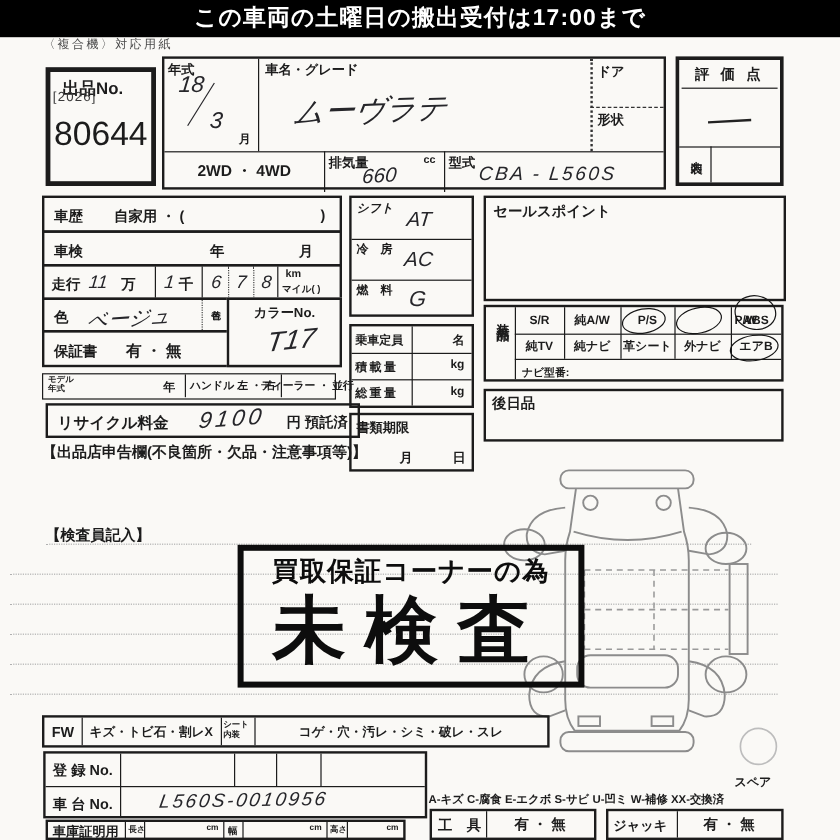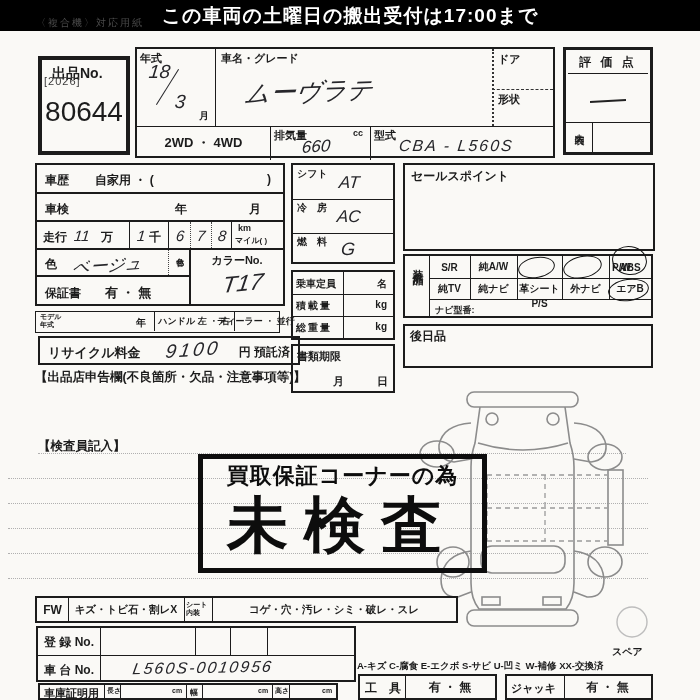--- a/index.html
+++ b/index.html
@@ -19,21 +19,21 @@
   .ellipse{position:absolute;border:1.7px solid #161616;border-radius:50%;background:transparent;}
   .banner{position:absolute;left:0;top:0;width:700px;height:31px;background:#000;color:#fff;
           font-weight:bold;font-size:19px;text-align:center;line-height:31px;letter-spacing:1px;}
 </style>
 </head>
 <body>
 
 <div id="sheet">
 
   <div class="banner">この車両の土曜日の搬出受付は17:00まで</div>
-  <div class="abs" style="left:36px;top:16px;font-size:10px;color:#4a4a4a;letter-spacing:2px;">〈複合機〉対応用紙</div>
+  <div class="abs" style="left:36px;top:30px;font-size:10px;color:#4a4a4a;letter-spacing:2px;">〈複合機〉対応用紙</div>
 
   <div class="bx" style="left:38px;top:56px;width:92px;height:99px;border-width:4px;">
     <div class="abs lbl" style="left:10px;top:5px;font-size:14px;">出品No.</div>
     <div class="abs" style="left:2px;top:15px;font-size:11px;color:#3a3a3a;letter-spacing:1px;text-align:right;">[2026]</div>
     <div class="abs" style="left:0;top:36px;width:84px;text-align:center;font-size:28px;font-weight:normal;">80644</div>
   </div>
 
   <div class="bx" style="left:135px;top:47px;width:420px;height:111px;">
     <div class="vline" style="left:78px;top:0;height:77px;"></div>
     <div class="hline" style="left:0;top:77px;width:416px;"></div>
@@ -129,21 +129,21 @@
   <div class="bx" style="left:38px;top:336px;width:262px;height:29px;border-width:2.5px;">
     <div class="abs lbl" style="left:8px;top:6px;font-size:13px;">リサイクル料金</div>
     <div class="abs hand" style="left:126px;top:1px;font-size:19px;letter-spacing:3px;transform:skewX(-12deg) rotate(-4deg);">9100</div>
     <div class="abs lbl" style="right:8px;top:6px;font-size:12px;">円 預託済</div>
   </div>
   <div class="abs lbl" style="left:35px;top:369px;font-size:12.5px;">【出品店申告欄(不良箇所・欠品・注意事項等)】</div>
 
   <div class="bx" style="left:291px;top:163px;width:104px;height:101px;">
     <div class="hline" style="left:0;top:34px;width:100px;"></div>
     <div class="hline" style="left:0;top:68px;width:100px;"></div>
-    <div class="abs lbl" style="left:4px;top:2px;font-size:10px;">シフト</div>
+    <div class="abs lbl" style="left:4px;top:2px;font-size:10px;font-style:italic;">シフト</div>
     <div class="abs hand" style="left:46px;top:8px;font-size:17px;">AT</div>
     <div class="abs lbl" style="left:4px;top:36px;font-size:10px;">冷　房</div>
     <div class="abs hand" style="left:44px;top:42px;font-size:17px;">AC</div>
     <div class="abs lbl" style="left:4px;top:70px;font-size:10px;">燃　料</div>
     <div class="abs hand" style="left:48px;top:74px;font-size:18px;">G</div>
   </div>
   <div class="bx" style="left:291px;top:270px;width:104px;height:70px;">
     <div class="hline" style="left:0;top:22px;width:100px;"></div>
     <div class="hline" style="left:0;top:44px;width:100px;"></div>
     <div class="vline" style="left:50px;top:0;height:66px;"></div>
@@ -167,21 +167,21 @@
     <div class="vline" style="left:24px;top:0;height:60px;"></div>
     <div class="abs lbl vert" style="left:5px;top:4px;font-size:11px;height:54px;letter-spacing:3px;">装備品</div>
     <div class="hline" style="left:24px;top:22px;width:222px;"></div>
     <div class="hline" style="left:24px;top:43px;width:222px;"></div>
     <div class="vline" style="left:65px;top:0;height:43px;"></div>
     <div class="vline" style="left:112px;top:0;height:43px;"></div>
     <div class="vline" style="left:157px;top:0;height:43px;"></div>
     <div class="vline" style="left:204px;top:0;height:43px;"></div>
     <div class="cell lbl" style="left:24px;top:0;width:41px;height:22px;font-size:10px;">S/R</div>
     <div class="cell lbl" style="left:65px;top:0;width:47px;height:22px;font-size:10px;">純A/W</div>
-    <div class="cell lbl" style="left:112px;top:0;width:45px;height:22px;font-size:10px;margin-top:36px;">P/S</div>
+    <div class="cell lbl" style="left:112px;top:0;width:45px;height:22px;font-size:10px;">P/S</div>
     <div class="cell lbl" style="left:157px;top:0;width:47px;height:22px;font-size:10px;margin-left:36px;">P/W</div>
     <div class="cell lbl" style="left:204px;top:0;width:42px;height:22px;font-size:10px;">ABS</div>
     <div class="cell lbl" style="left:24px;top:22px;width:41px;height:21px;font-size:10px;">純TV</div>
     <div class="cell lbl" style="left:65px;top:22px;width:47px;height:21px;font-size:10px;">純ナビ</div>
     <div class="cell lbl" style="left:112px;top:22px;width:45px;height:21px;font-size:10px;">革シート</div>
     <div class="cell lbl" style="left:157px;top:22px;width:47px;height:21px;font-size:10px;">外ナビ</div>
     <div class="cell lbl" style="left:204px;top:22px;width:42px;height:21px;font-size:10px;">エアB</div>
     <div class="abs lbl" style="left:30px;top:48px;font-size:9px;">ナビ型番:</div>
   </div>
 

